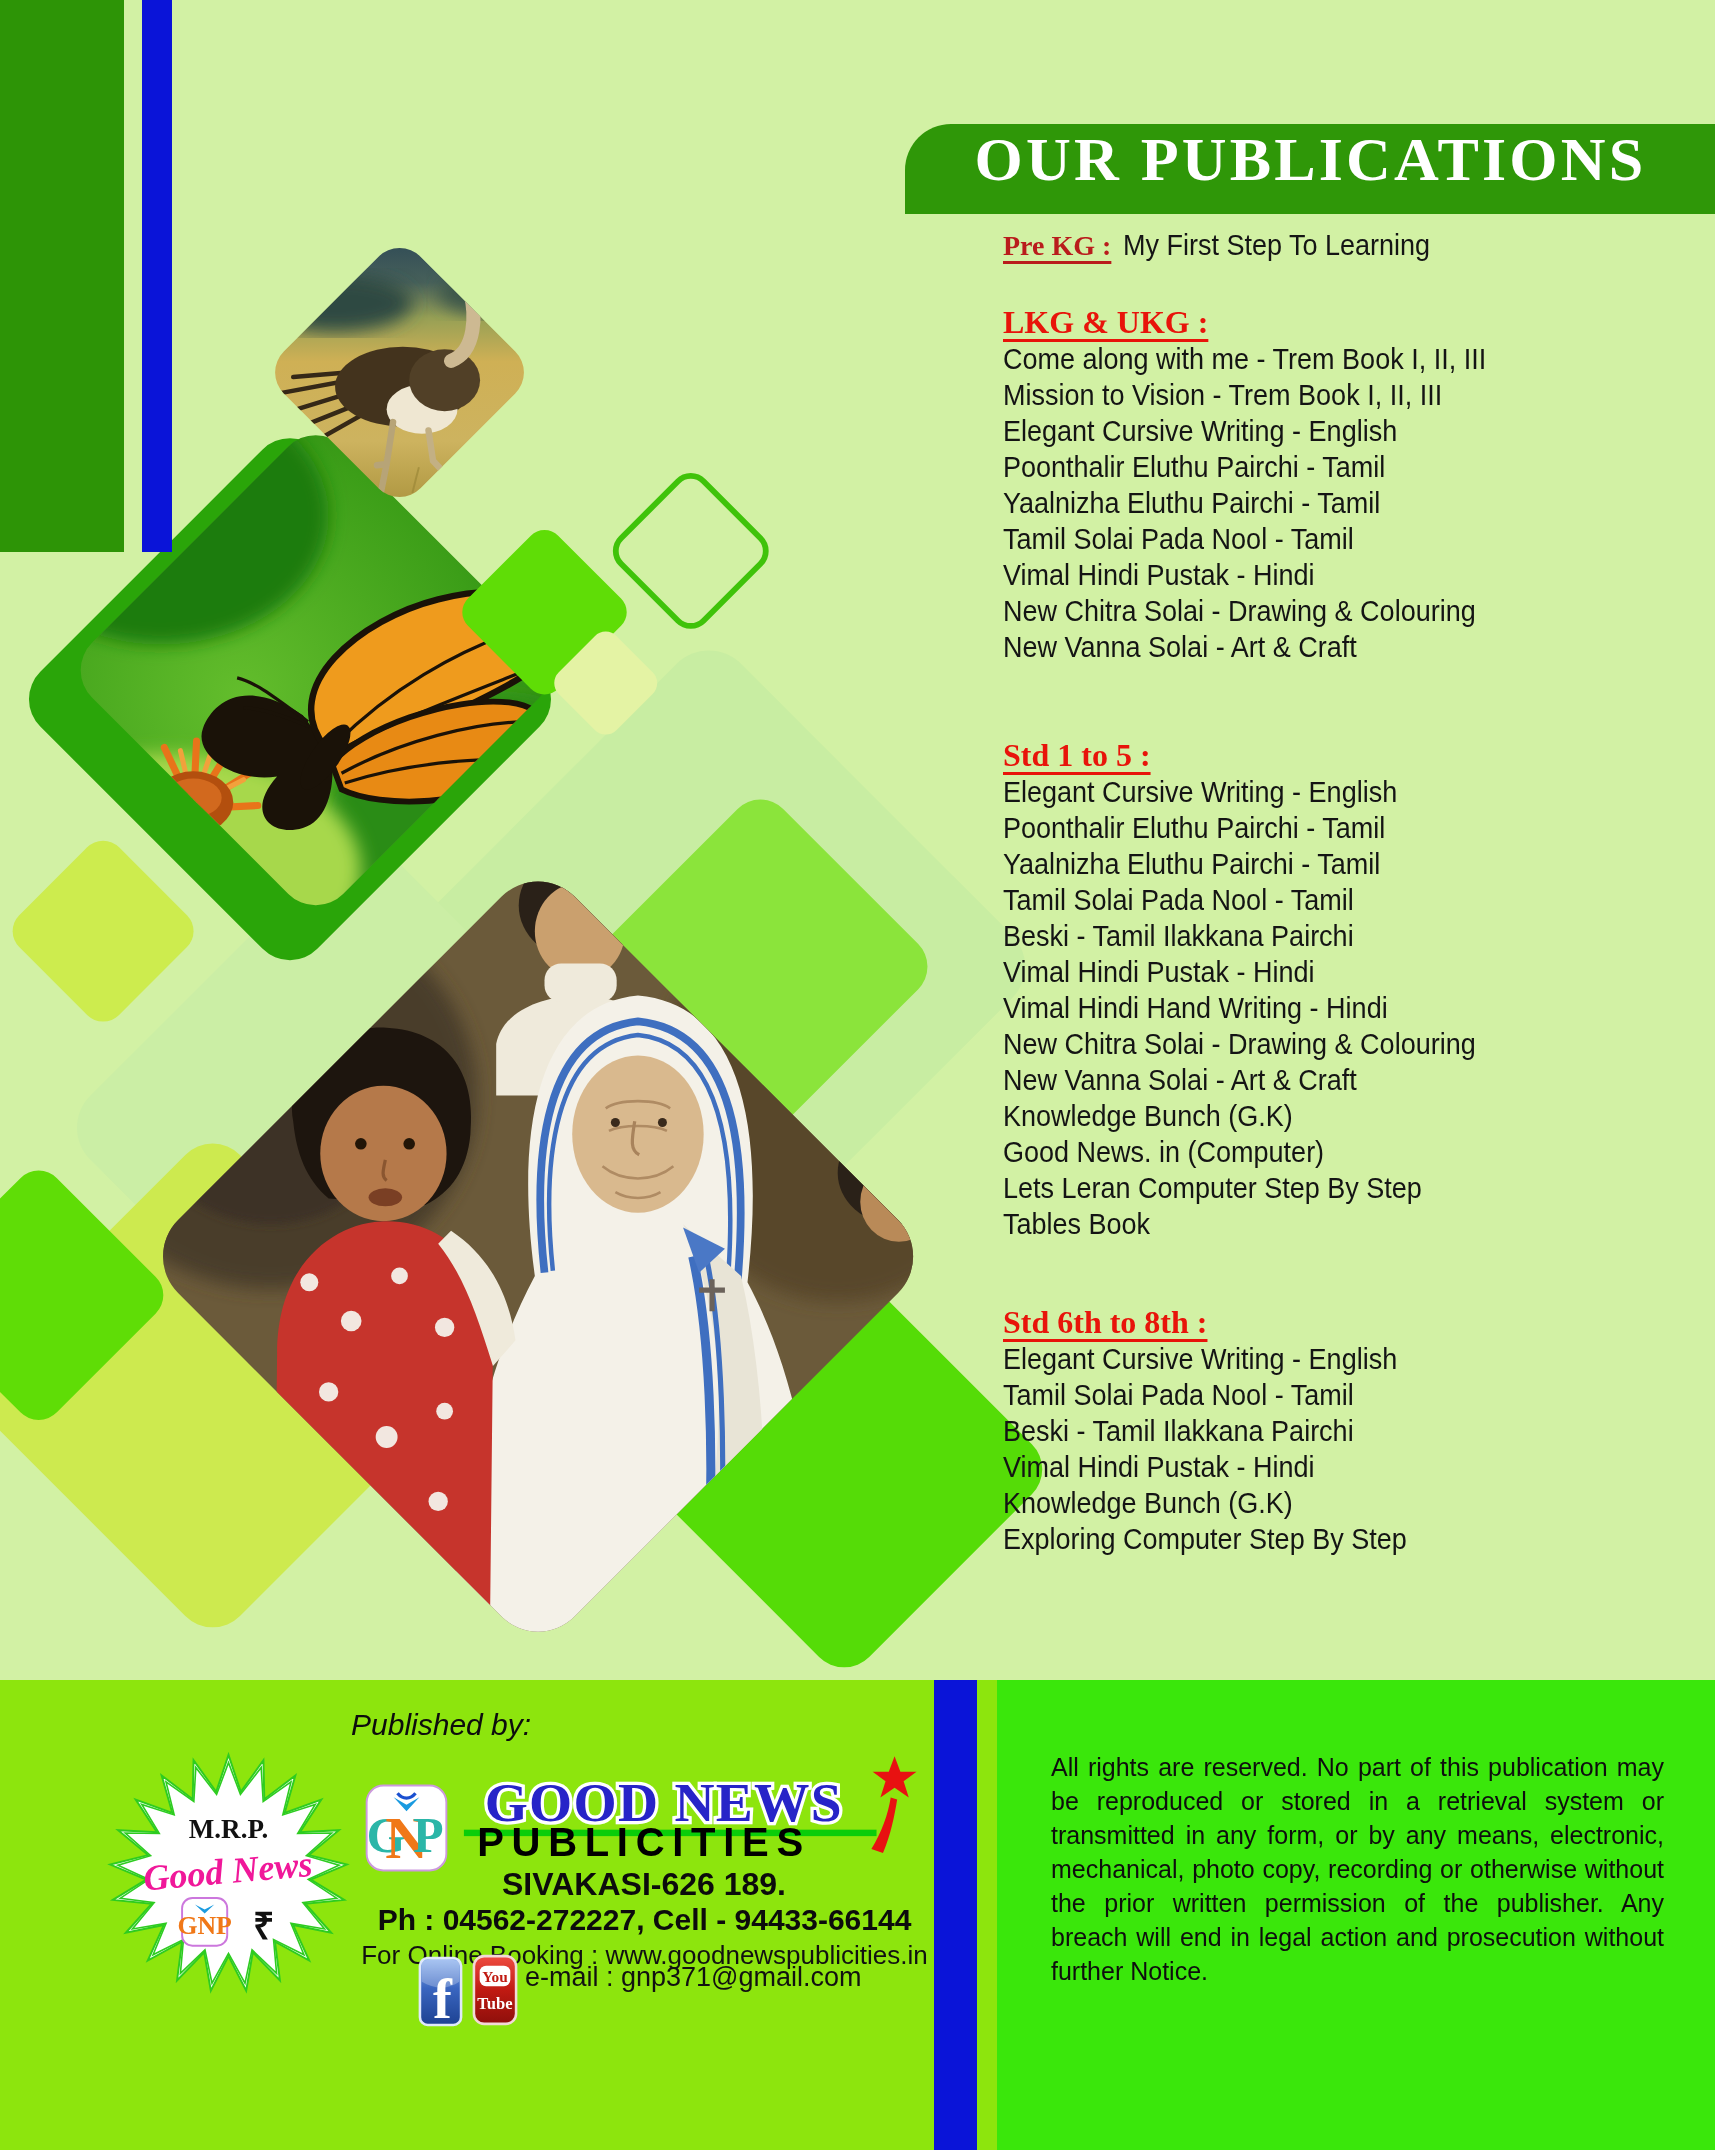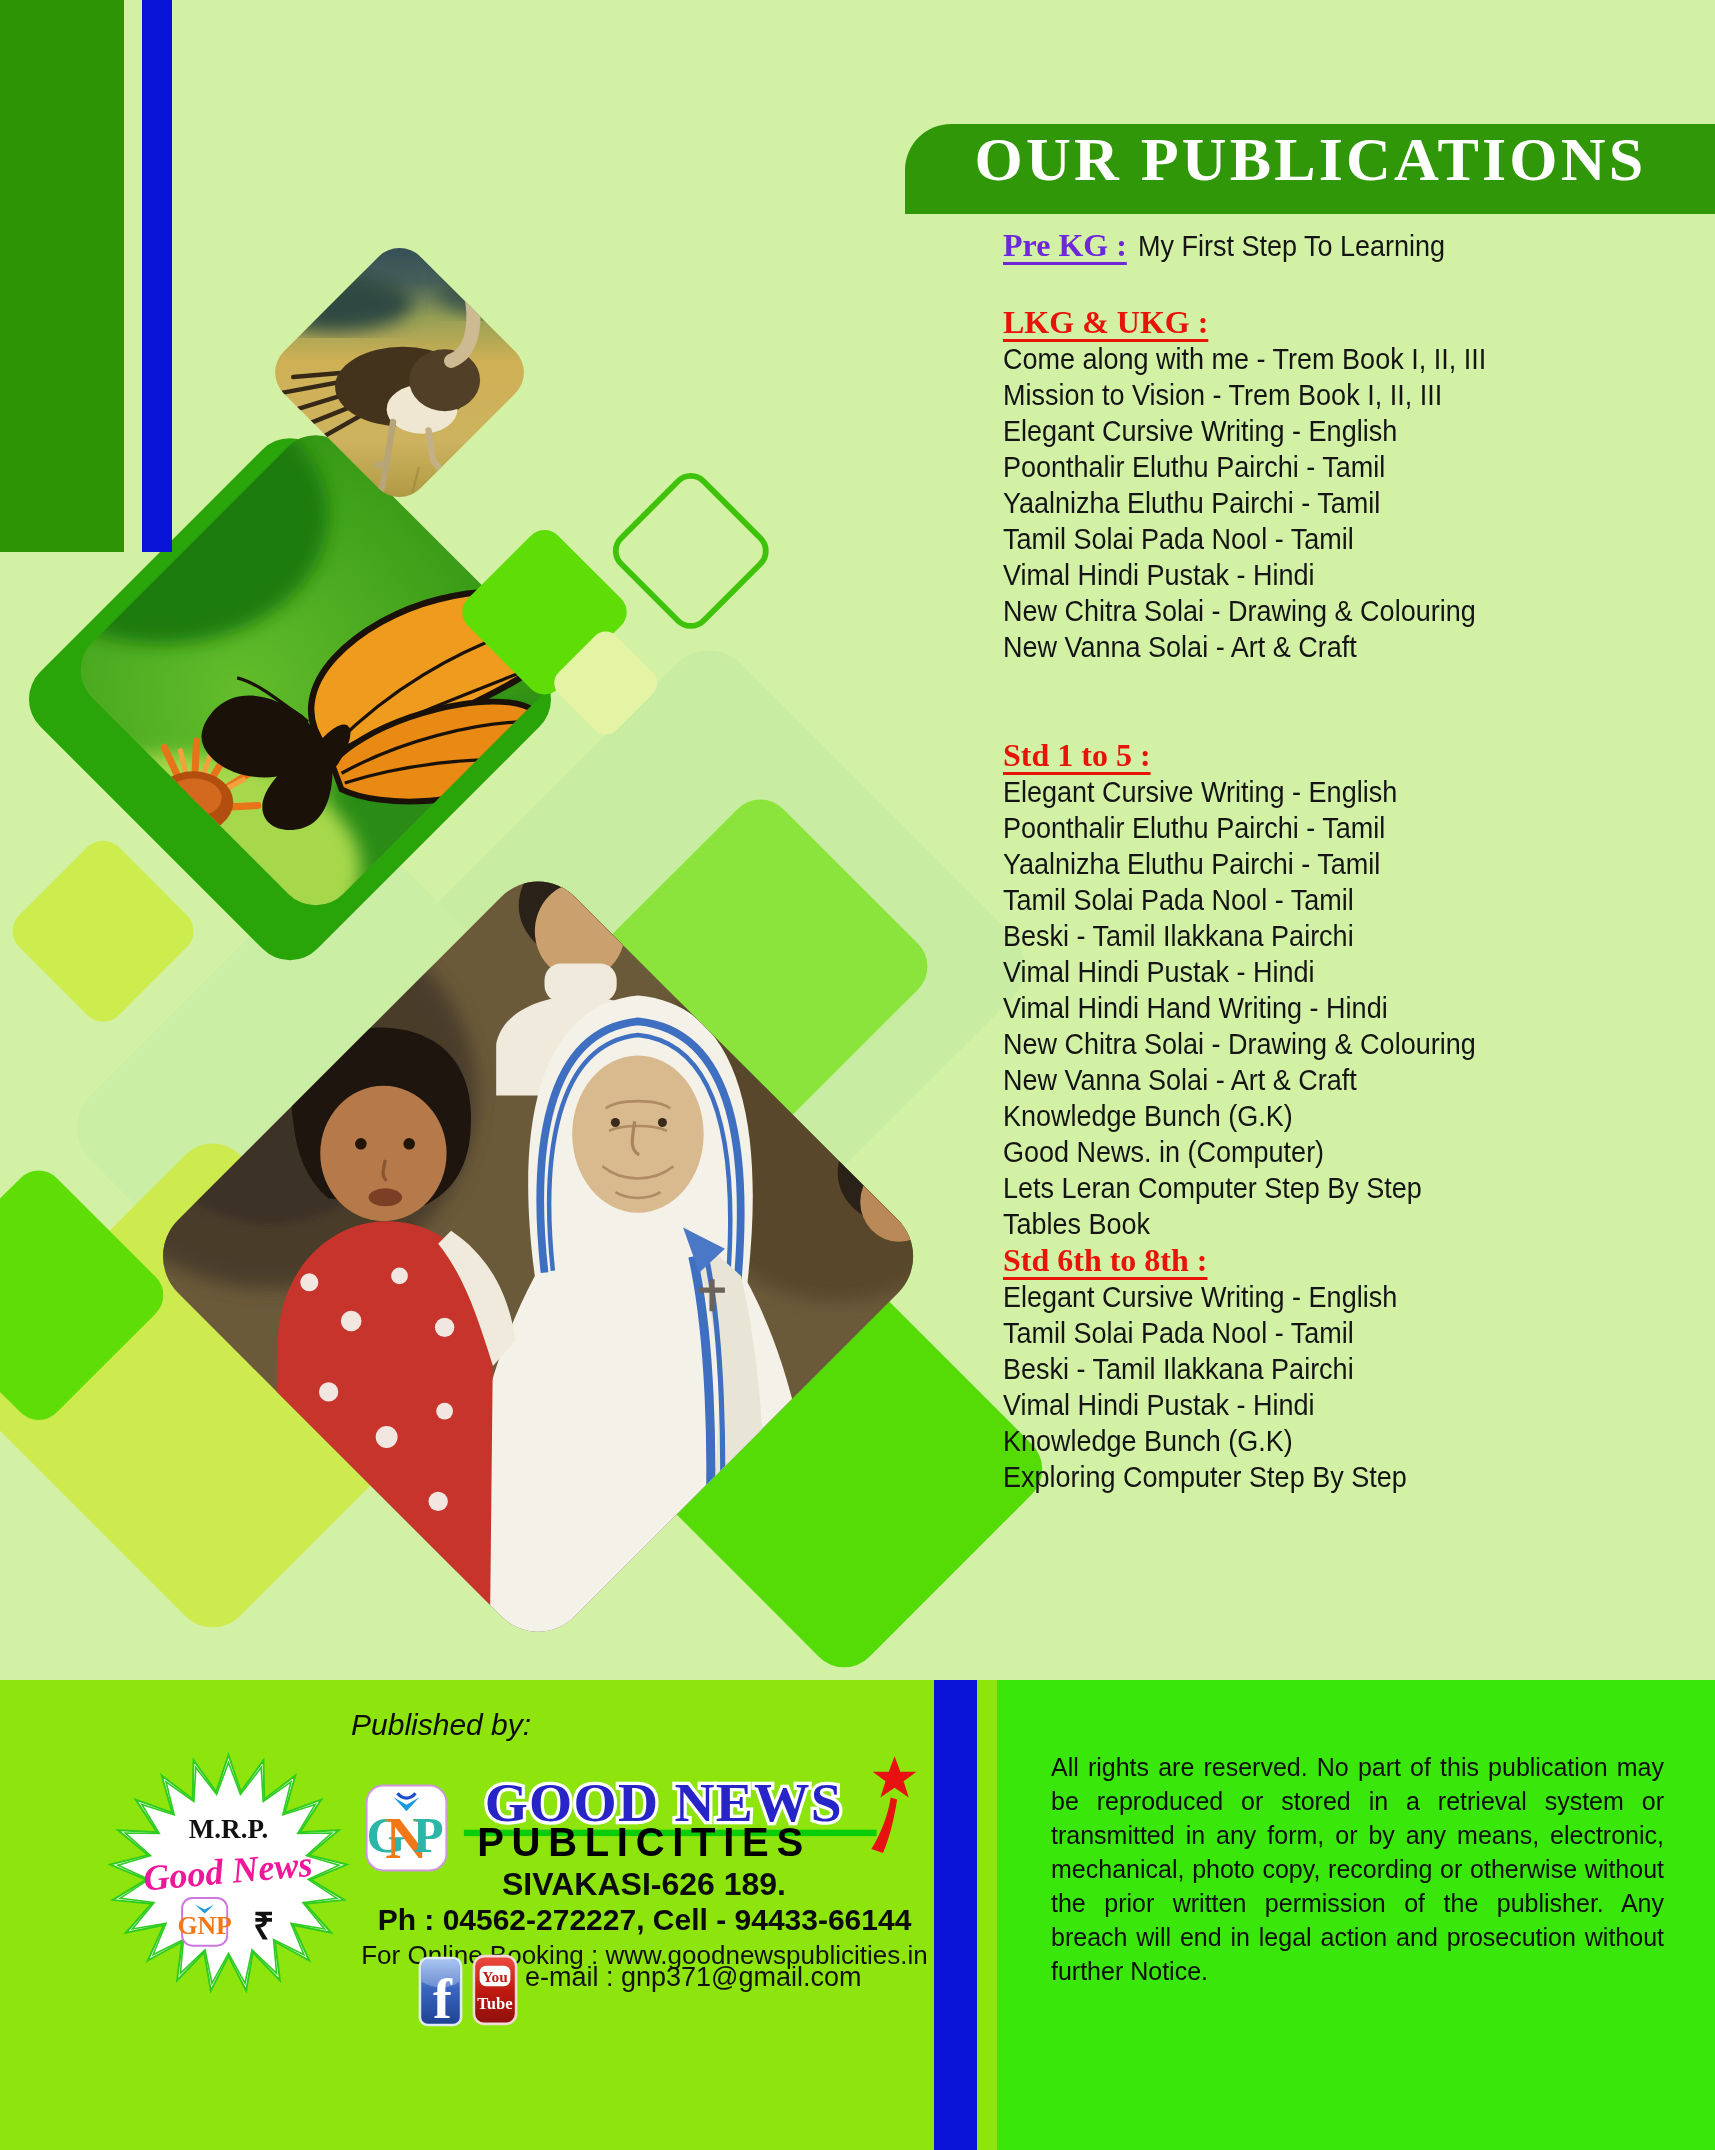--- a/index.html
+++ b/index.html
@@ -20,23 +20,23 @@
              font-size:62px;letter-spacing:3.2px;white-space:nowrap;}
   
   #pubs{left:1003px;top:227px;width:696px;z-index:4;}
   .pub-line{font-size:30px;line-height:36px;white-space:nowrap;}
   .pub-h{font-family:"Liberation Serif",serif;font-weight:bold;color:#E8140A;
          font-size:32px;line-height:37px;white-space:nowrap;
          text-decoration:underline;text-decoration-thickness:2.6px;text-underline-offset:6.4px;}
   .pub-item{font-size:30px;line-height:36px;white-space:nowrap;
             transform:scaleX(.9);transform-origin:0 50%;color:#141414;}
   .cond-inline{display:inline-block;transform:scaleX(.9);transform-origin:0 50%;}
-  .mt60{margin-top:40px;} .mt115{margin-top:72px;} .mt100{}
-  .prekg-label{font-family:"Liberation Serif",serif;font-weight:bold;color:#6d28d9;
-               font-size:32px;text-decoration:underline;text-decoration-thickness:2.6px;text-underline-offset:6.4px;margin-right:11.6px;}
+  .mt60{margin-top:40px;} .mt115{margin-top:72px;} .mt100{margin-top:62px;}
+  .prekg-label{font-family:"Liberation Serif",serif;font-weight:bold;color:#b91c1c;
+               font-size:28px;text-decoration:underline;text-decoration-thickness:2.6px;text-underline-offset:6.4px;margin-right:11.6px;}
   
   #footer-left{left:0;top:1680px;width:1074px;height:470px;background:#8DE50D;z-index:5;}
   #bar-blue-bottom{left:934px;top:1680px;width:43px;height:470px;background:#0A14D8;z-index:5;}
   #footer-right{left:997px;top:1680px;width:718px;height:542px;background:#3AE70B;z-index:5;}
   #rights{left:54px;top:70px;width:1559px;font-size:25px;line-height:34px;
           text-align:justify;color:#0e0e0e;width:613px;left:54px;}
   #published-by{left:351px;top:28px;font-size:30px;font-style:italic;color:#0d0d0d;font-weight:500;}
   #brand-city{left:412px;top:186px;width:464px;text-align:center;font-weight:bold;font-size:32px;color:#0c0c0c;}
   #brand-phone{left:361px;top:223px;width:567px;text-align:center;font-weight:bold;font-size:30px;color:#0c0c0c;}
   #brand-booking{left:361px;top:260px;width:567px;text-align:center;font-size:26px;color:#111;}

